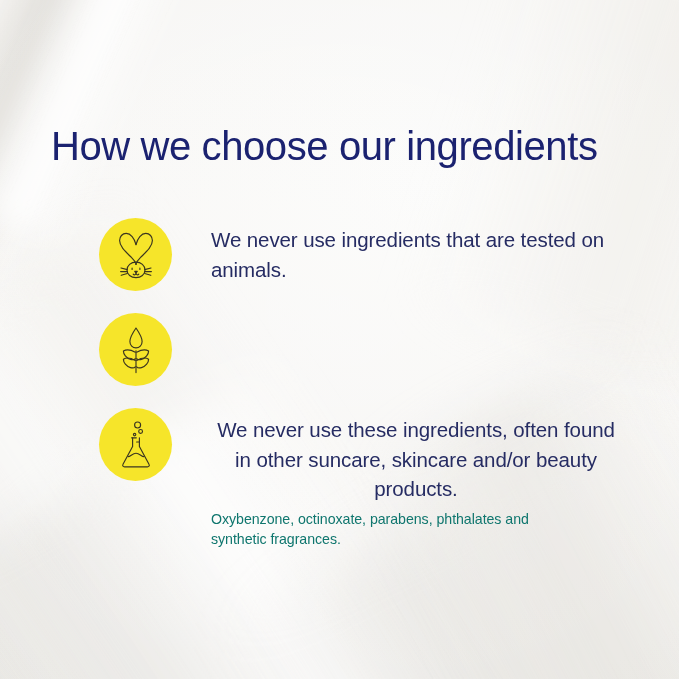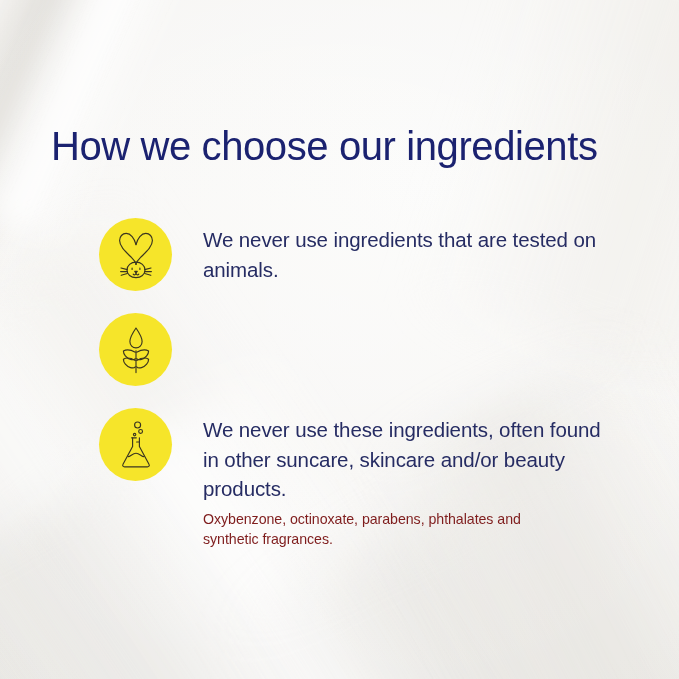--- a/index.html
+++ b/index.html
@@ -143,21 +143,21 @@
     position: absolute;
     left: 99px;
     top: 218px;
     right: 40px;
   }
 
   .claim {
     position: relative;
     display: flex;
     align-items: flex-start;
-    gap: 0;
+    gap: 8px;
   }
   .claim-1 { margin-bottom: 22px; }
   .claim-2 { margin-bottom: 22px; }
 
   .badge {
     flex: 0 0 auto;
     width: 73px;
     height: 73px;
     border-radius: 50%;
     background: #f6e52a;
@@ -176,29 +176,29 @@
 
   .claim-text {
     margin: 0;
     font-size: 20.5px;
     line-height: 1.44;
     font-weight: 400;
     letter-spacing: -0.1px;
     color: #262c63;
     max-width: 400px;
   }
-  .claim-3 .claim-text { max-width: 410px; }
+  .claim-3 .claim-text { max-width: 410px; text-align: center; }
 
   .claim-note {
     margin: 5px 0 0 0;
     font-size: 14.2px;
     line-height: 1.45;
     font-weight: 400;
     letter-spacing: -0.05px;
-    color: #7f1d1d;
+    color: #0f766e;
     max-width: 360px;
   }
 </style>
 </head>
 <body>
 
 <div class="stage">
 
   <div class="bg-base"></div>
   <div class="fold fold-a"></div>

